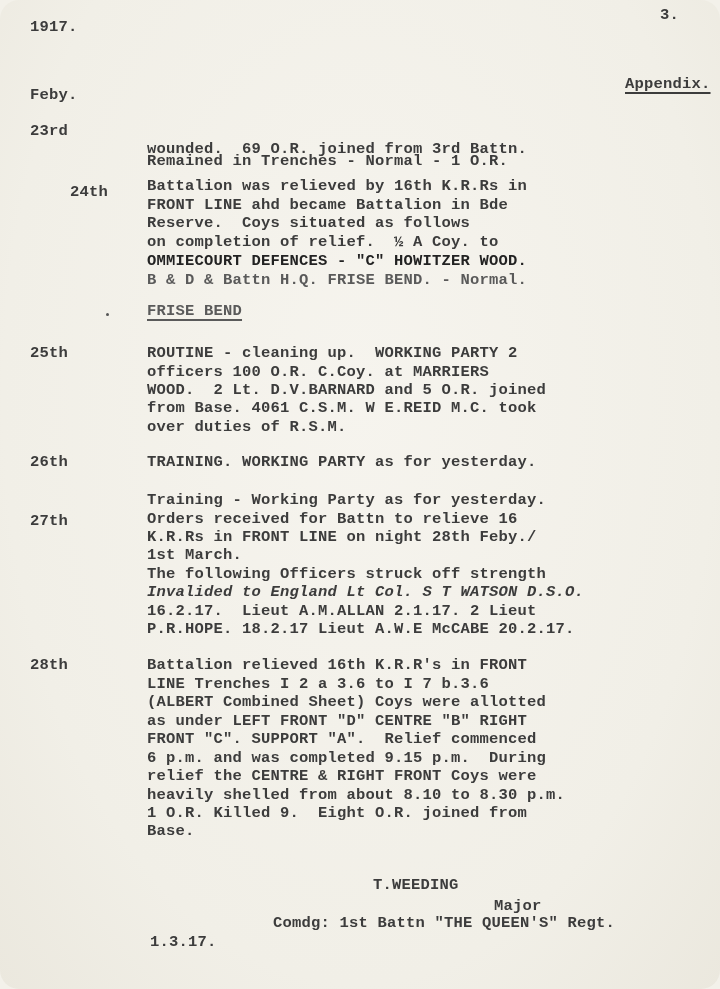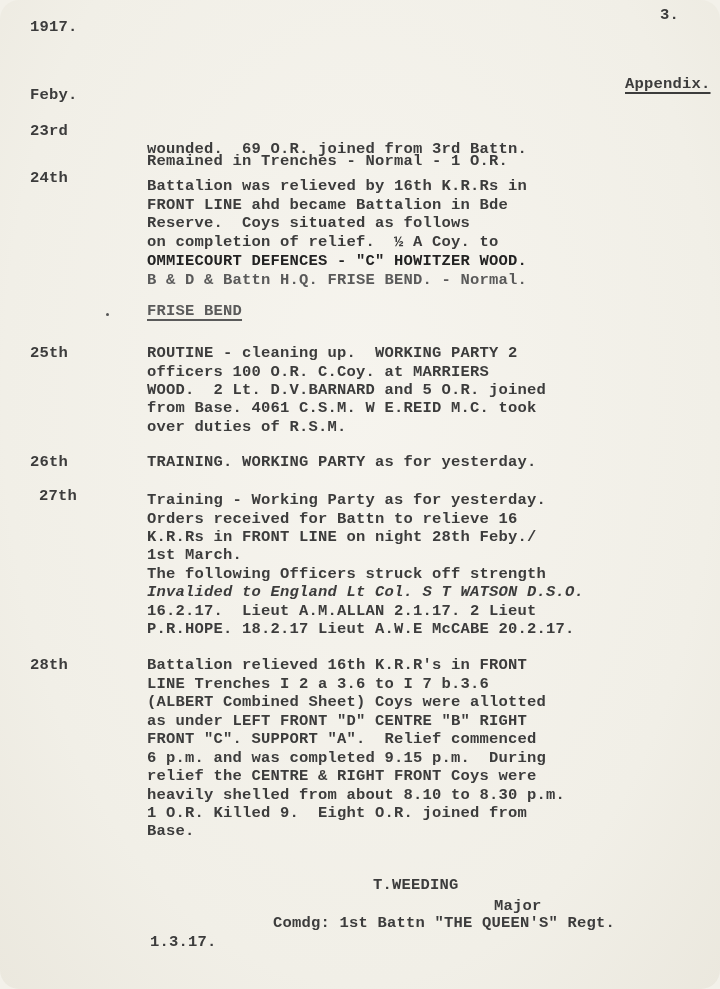--- a/index.html
+++ b/index.html
@@ -29,42 +29,42 @@
 
   <div class="t" style="left:30px; top:18px;">1917.</div>
   <div class="t" style="left:660px; top:6px;">3.</div>
   <div class="t ul" style="left:609px; top:75px;margin-left:16px;">Appendix.</div>
   <div class="t" style="left:30px; top:86px;">Feby.</div>
 
   <div class="t date" style="top:122px;">23rd</div>
   <div class="t body" style="top:120px;margin-top:32px;">Remained in Trenches - Normal - 1 O.R.</div>
   <div class="t body" style="top:140px;">wounded.  69 O.R. joined from 3rd Battn.</div>
 
-  <div class="t date" style="top:169px;">24th</div>
+  <div class="t date" style="top:183px;margin-left:40px;">24th</div>
   <div class="t body" style="top:177px;">Battalion was relieved by 16th K.R.Rs in</div>
   <div class="t body" style="top:196px;">FRONT LINE ahd became Battalion in Bde</div>
   <div class="t body" style="top:233px;">on completion of relief.  ½ A Coy. to</div>
   <div class="t body" style="top:214px;">Reserve.  Coys situated as follows</div>
   <div class="t body" style="top:252px; color:#222;">OMMIECOURT DEFENCES - "C" HOWITZER WOOD.</div>
   <div class="t body faded" style="top:271px;">B &amp; D &amp; Battn H.Q. FRISE BEND. - Normal.</div>
 
   <div class="dot" style="left:106px; top:313px;"></div>
   <div class="t faded ul" style="left:147px; top:302px;">FRISE BEND</div>
 
   <div class="t date" style="top:344px;">25th</div>
   <div class="t body" style="top:344px;">ROUTINE - cleaning up.  WORKING PARTY 2</div>
   <div class="t body" style="top:363px;">officers 100 O.R. C.Coy. at MARRIERS</div>
   <div class="t body" style="top:381px;">WOOD.  2 Lt. D.V.BARNARD and 5 O.R. joined</div>
   <div class="t body" style="top:399px;">from Base. 4061 C.S.M. W E.REID M.C. took</div>
   <div class="t body" style="top:418px;">over duties of R.S.M.</div>
 
   <div class="t date" style="top:453px;">26th</div>
   <div class="t body" style="top:453px;">TRAINING. WORKING PARTY as for yesterday.</div>
 
-  <div class="t date" style="top:487px;margin-left:9px;">27th</div>
+  <div class="t date" style="top:512px;">27th</div>
   <div class="t body" style="top:491px;">Training - Working Party as for yesterday.</div>
   <div class="t body" style="top:510px;">Orders received for Battn to relieve 16</div>
   <div class="t body" style="top:528px;">K.R.Rs in FRONT LINE on night 28th Feby./</div>
   <div class="t body" style="top:546px;">1st March.</div>
   <div class="t body" style="top:565px;">The following Officers struck off strength</div>
   <div class="t body" style="top:583px;font-style:italic;">Invalided to England Lt Col. S T WATSON D.S.O.</div>
   <div class="t body" style="top:602px;">16.2.17.  Lieut A.M.ALLAN 2.1.17. 2 Lieut</div>
   <div class="t body" style="top:620px;">P.R.HOPE. 18.2.17 Lieut A.W.E McCABE 20.2.17.</div>
 
   <div class="t date" style="top:656px;">28th</div>

